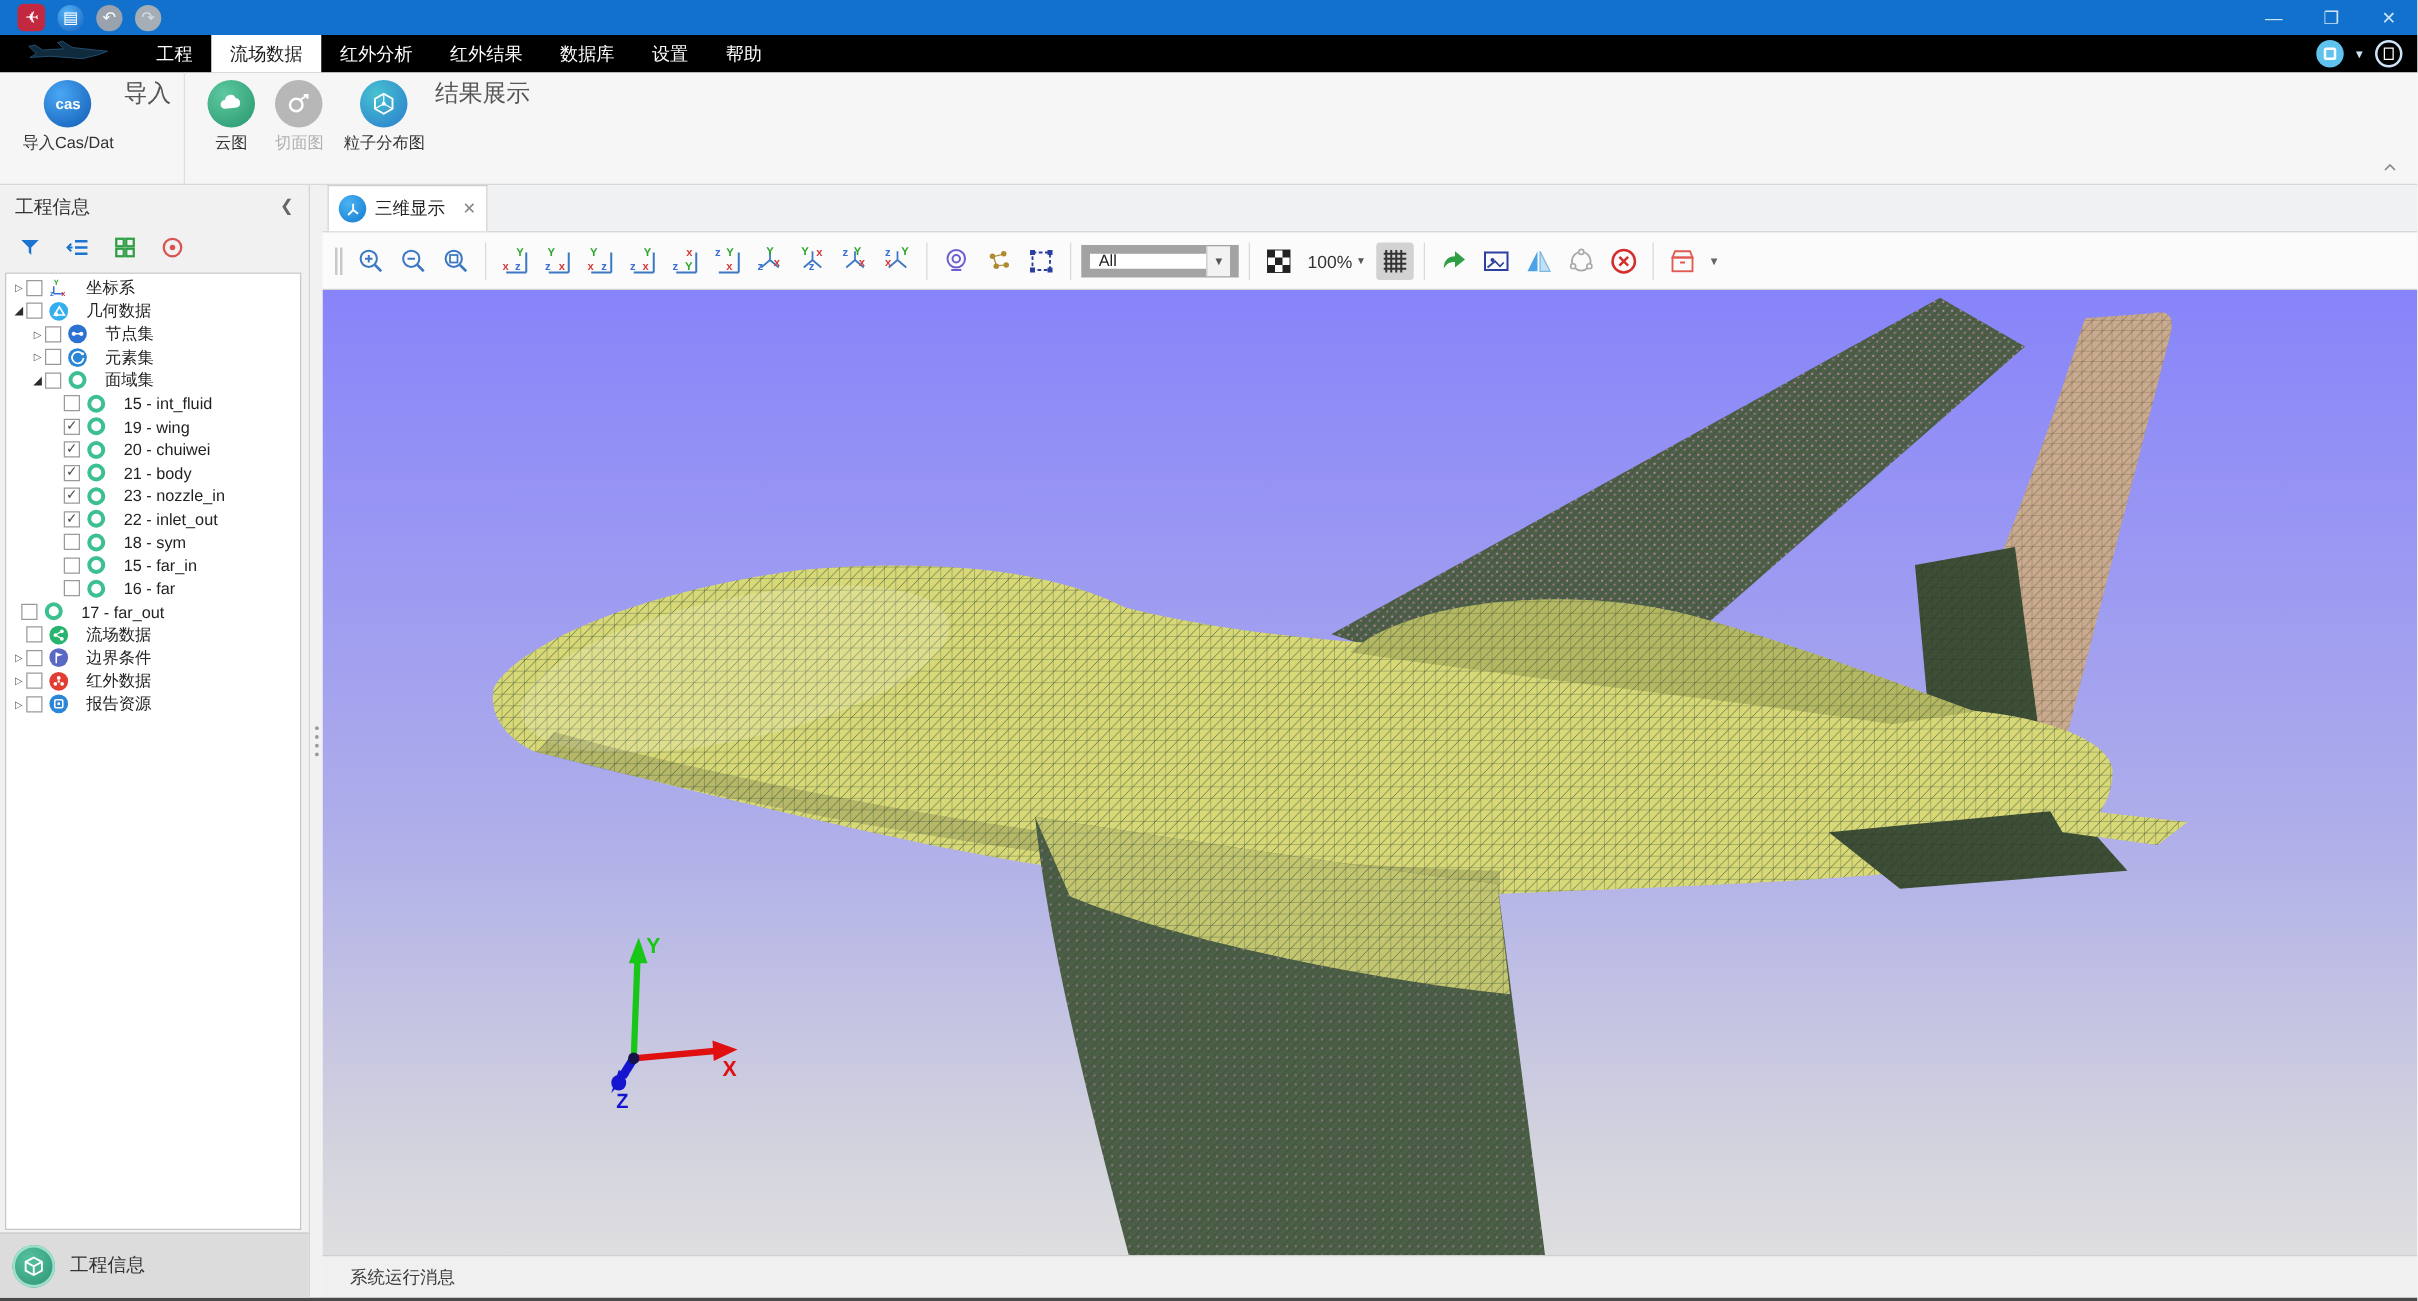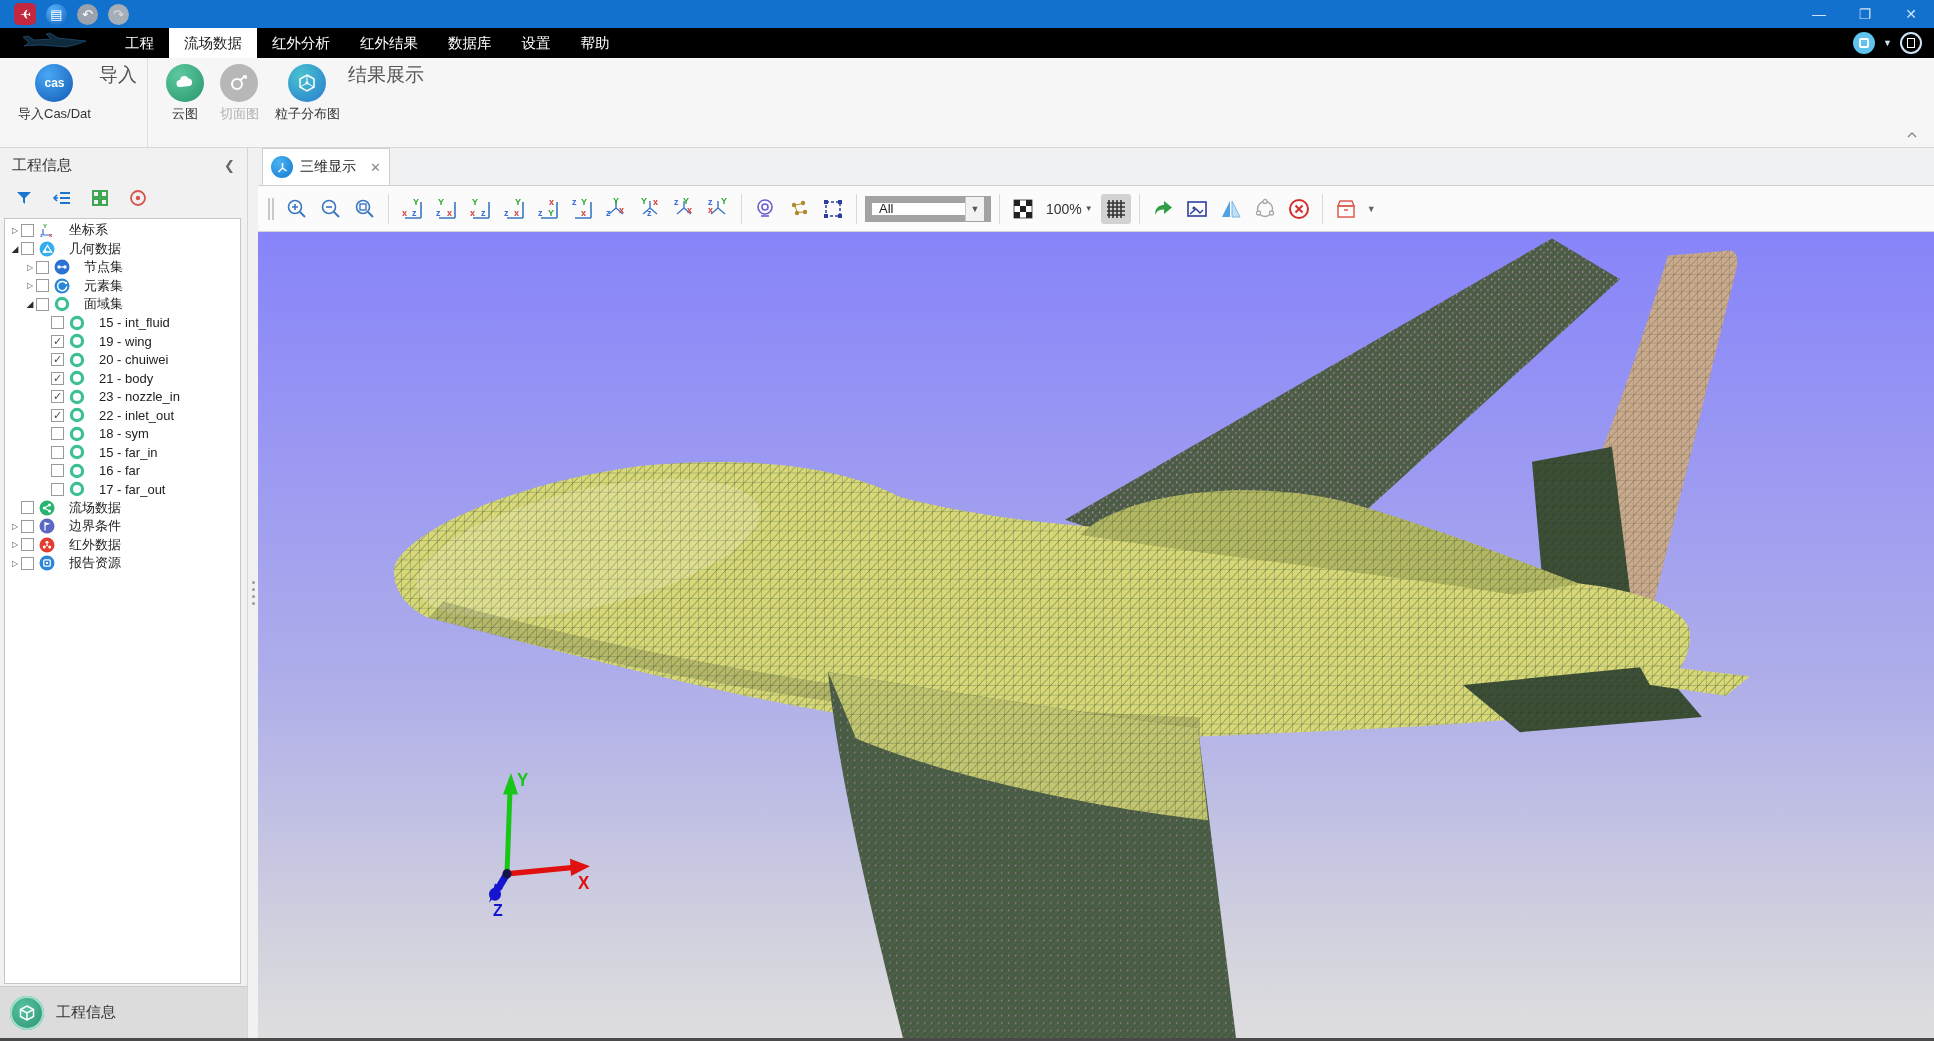--- a/index.html
+++ b/index.html
@@ -405,21 +405,21 @@
           <div class="trow" style="padding-left: 34px;">
             <span class="exp"></span>
             <span class="cb"></span>
             <span class="ticon">
               <svg viewBox="0 0 16 16">
                 <circle cx="8" cy="8" r="5.6" fill="#fff" stroke="#3cc08f" stroke-width="3.2"></circle>
               </svg>
             </span>
             <span>16 - far</span>
           </div>
-          <div class="trow" style="padding-left: 34px;">
+          <div class="trow" style="">
             <span class="exp"></span>
             <span class="cb"></span>
             <span class="ticon">
               <svg viewBox="0 0 16 16">
                 <circle cx="8" cy="8" r="5.6" fill="#fff" stroke="#3cc08f" stroke-width="3.2"></circle>
               </svg>
             </span>
             <span>17 - far_out</span>
           </div>
           <div class="trow" style="padding-left: 4px;">
@@ -782,16 +782,19 @@
             <text x="259" y="516" fill="#18c618" font-size="17" font-weight="bold">Y</text>
             <path d="M249,598 L240,612" stroke="#1515d0" stroke-width="7"></path>
             <path d="M245,611 L231,625 L237,607 Z" fill="#1515d0"></path>
             <circle cx="237" cy="617" r="6" fill="#1515d0"></circle>
             <text x="235" y="637" fill="#1515d0" font-size="16" font-weight="bold">Z</text>
             <circle cx="249" cy="598" r="4.5" fill="#14144a"></circle>
           </g>
         </svg>
       </div>
 
+      <div class="msgbar">
+        <span>系统运行消息</span>
+      </div>
     </div>
   </div>
 
 </div>
 
 </body></html>

